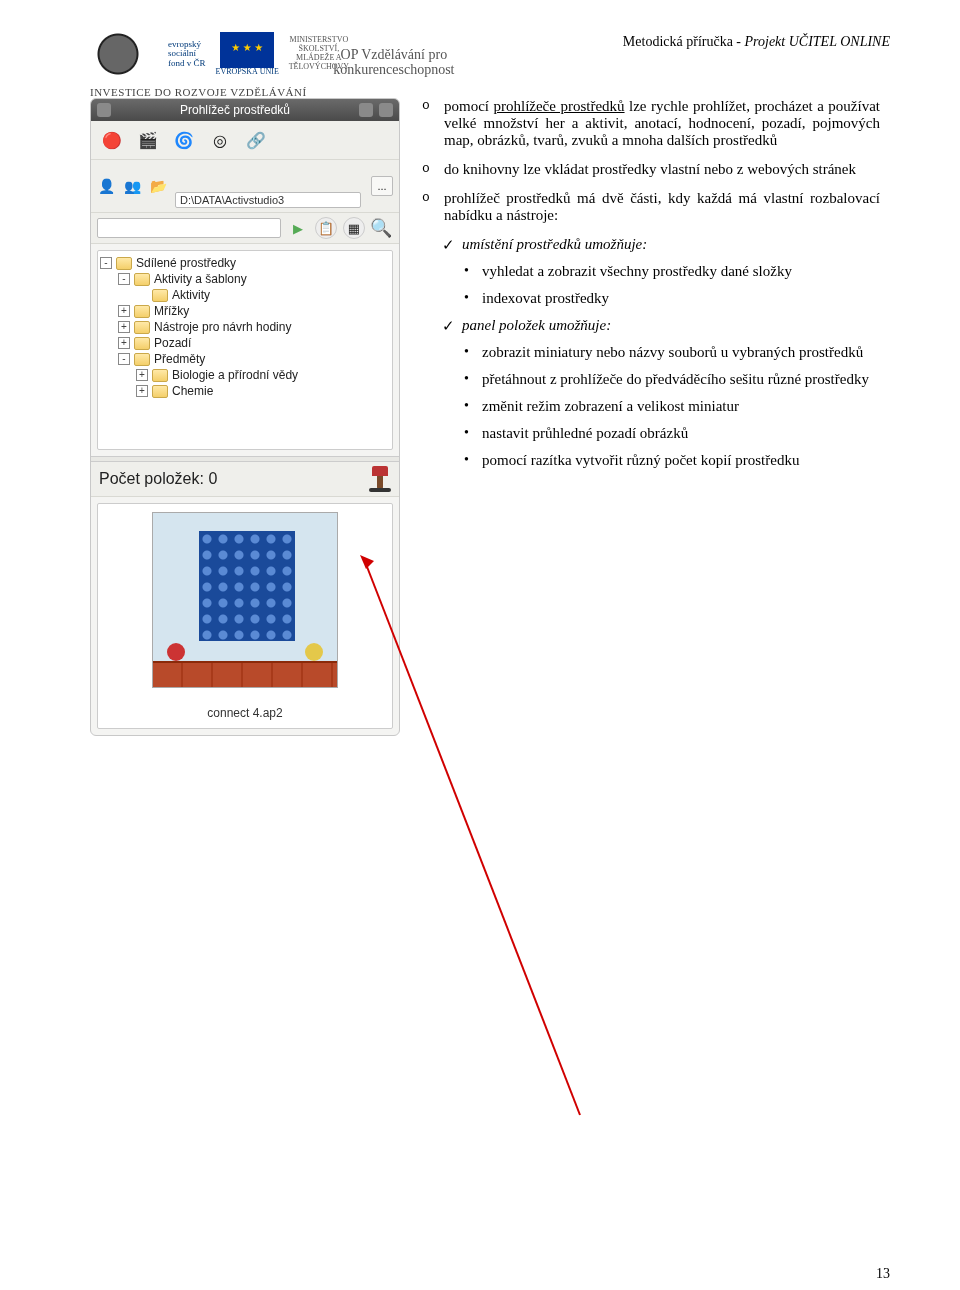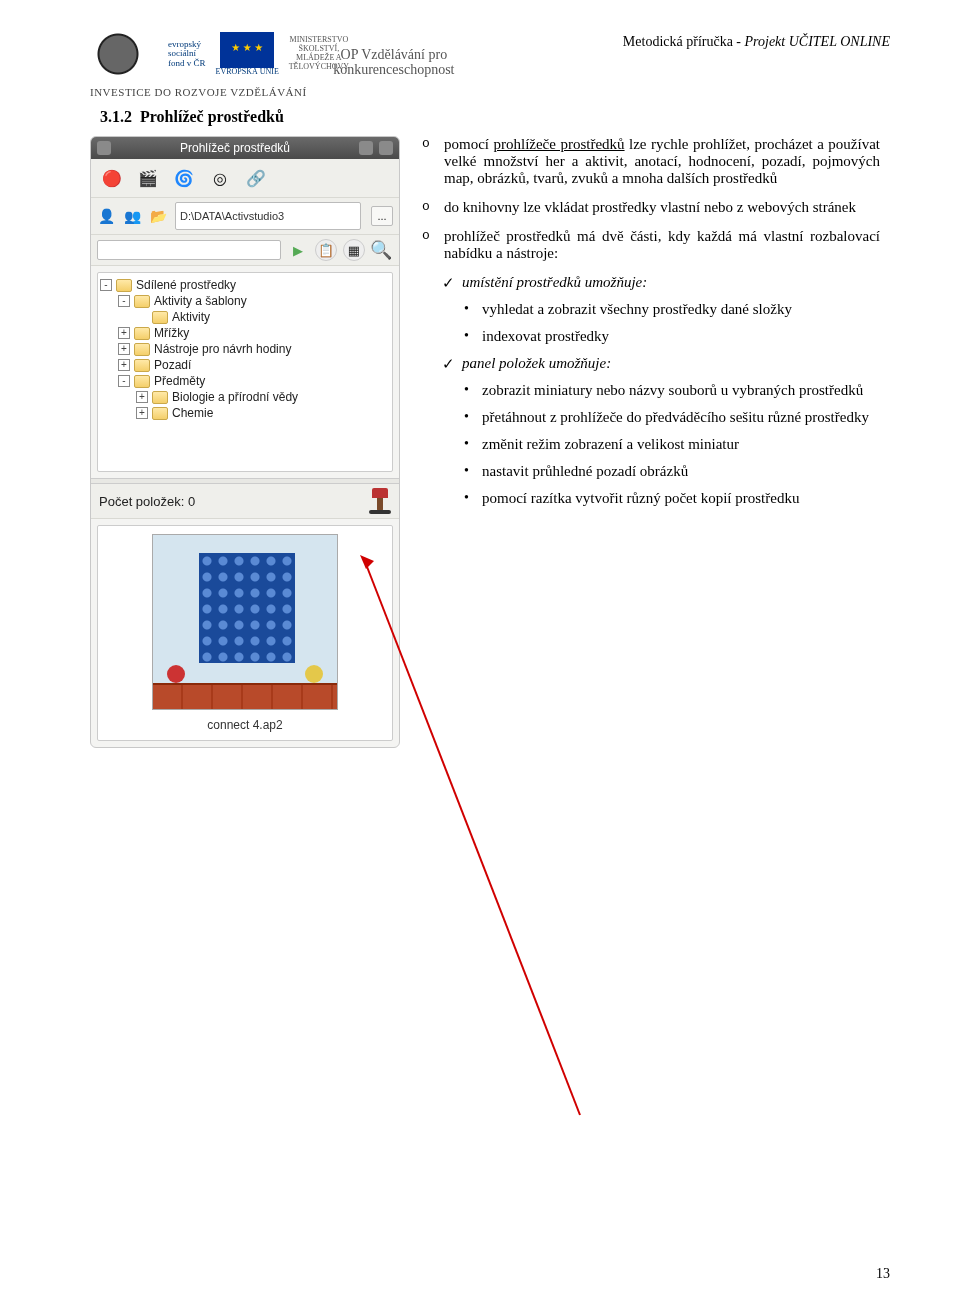--- a/index.html
+++ b/index.html
@@ -121,22 +121,22 @@
     display:inline-flex;align-items:center;justify-content:center;
     font-size:16px;
   }
   .toolbar-small{
     background:#efefeb;
     padding:4px 6px;
     display:flex; gap:6px; align-items:center;
     border-bottom:1px solid #d9d9d3;
   }
   .path-field{
-    flex:1;height:28px;border:1px solid #bbb;background:#fff;border-radius:2px;
-    font-size:11px;padding:2px 4px;color:#333;display:flex;align-items:center;
+    flex:1;height:16px;border:1px solid #bbb;background:#fff;border-radius:2px;
+    font-size:11px;padding:2px 4px;color:#333;display:flex;align-items:center;margin-top:28px;
   }
   .dots-btn{
     width:22px;height:20px;border:1px solid #bbb;background:#f8f8f6;border-radius:2px;
     display:inline-flex;align-items:center;justify-content:center;font-size:11px;margin-left:4px;
   }
   .search-row{
     background:#efefeb;padding:4px 6px;display:flex;gap:6px;align-items:center;
     border-bottom:1px solid #d9d9d3;
   }
   .search-field{
@@ -162,34 +162,34 @@
     display:inline-block;
   }
   .indent1{padding-left:18px;}
   .indent2{padding-left:36px;}
   .divider{
     height:6px;background:#e8e8e4;border-top:1px solid #ccc;border-bottom:1px solid #ccc;
     position:relative;
   }
   .count-row{
     background:#efefeb;padding:4px 8px;display:flex;align-items:center;justify-content:space-between;
-    border-bottom:1px solid #d9d9d3;font-size:13px;
+    border-bottom:1px solid #d9d9d3;font-size:16px;
   }
   .stamp{
     width:22px;height:26px;position:relative;
   }
   .stamp-top{width:16px;height:10px;background:#b33;border-radius:2px 2px 0 0;position:absolute;top:0;left:3px;}
   .stamp-handle{width:6px;height:14px;background:#7a4a2a;position:absolute;top:10px;left:8px;border-radius:0 0 3px 3px;}
   .stamp-base{width:22px;height:4px;background:#333;position:absolute;bottom:0;left:0;border-radius:2px;}
   .thumbs{
     background:#fff;border:1px solid #ccc;margin:6px;border-radius:2px;
     padding:8px;display:flex;flex-direction:column;gap:10px;align-items:center;
   }
   .thumb{
-    width:200px;display:flex;flex-direction:column;align-items:center;gap:8px;
+    width:200px;display:flex;flex-direction:column;align-items:center;gap:18px;
   }
   .thumb-img{
     width:186px;height:176px;border:1px solid #aaa;background:#d5e5ef;position:relative;overflow:hidden;
   }
   .bricks{
     position:absolute;left:0;right:0;bottom:0;height:26px;
     background:repeating-linear-gradient(90deg,#b84a2a 0 28px,#a83a1a 28px 30px);
     border-top:2px solid #8a2a0a;
   }
   .ball{position:absolute;border-radius:50%;}
@@ -266,23 +266,20 @@
       </div>
       <div class="logo-box msmt">MINISTERSTVO ŠKOLSTVÍ, MLÁDEŽE A TĚLOVÝCHOVY</div>
       <div class="logo-box opvk">OP Vzdělávání pro konkurenceschopnost</div>
     </div>
     <div class="doc-title">
       <span style="font-style:normal">Metodická příručka - </span><span>Projekt UČITEL ONLINE</span>
     </div>
   </div>
   <div class="invest">INVESTICE DO ROZVOJE VZDĚLÁVÁNÍ</div>
 
-  <div class="section-heading">
-    <span>3.1.2</span>&nbsp;&nbsp;<span>Prohlížeč prostředků</span>
-  </div>
 
   <div class="content-row">
 
     <div class="col-left">
       <div class="app-panel">
 
         <div class="panel-titlebar">
           <span class="tb-btn"></span>
           <span class="panel-title">Prohlížeč prostředků</span>
           <span class="tb-btn"></span>

